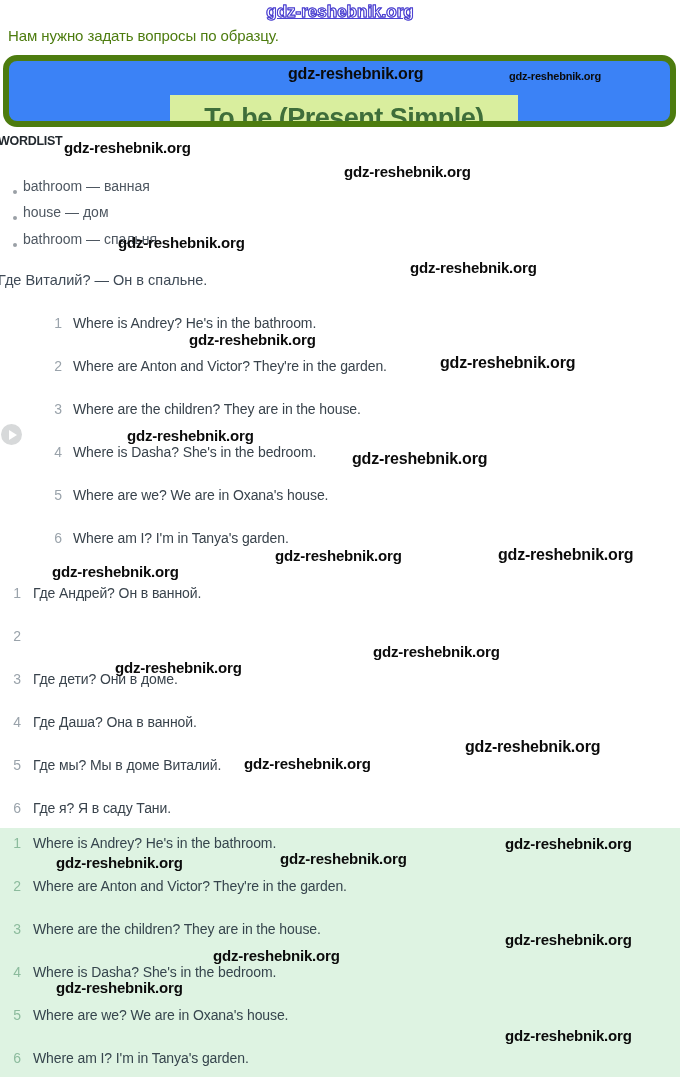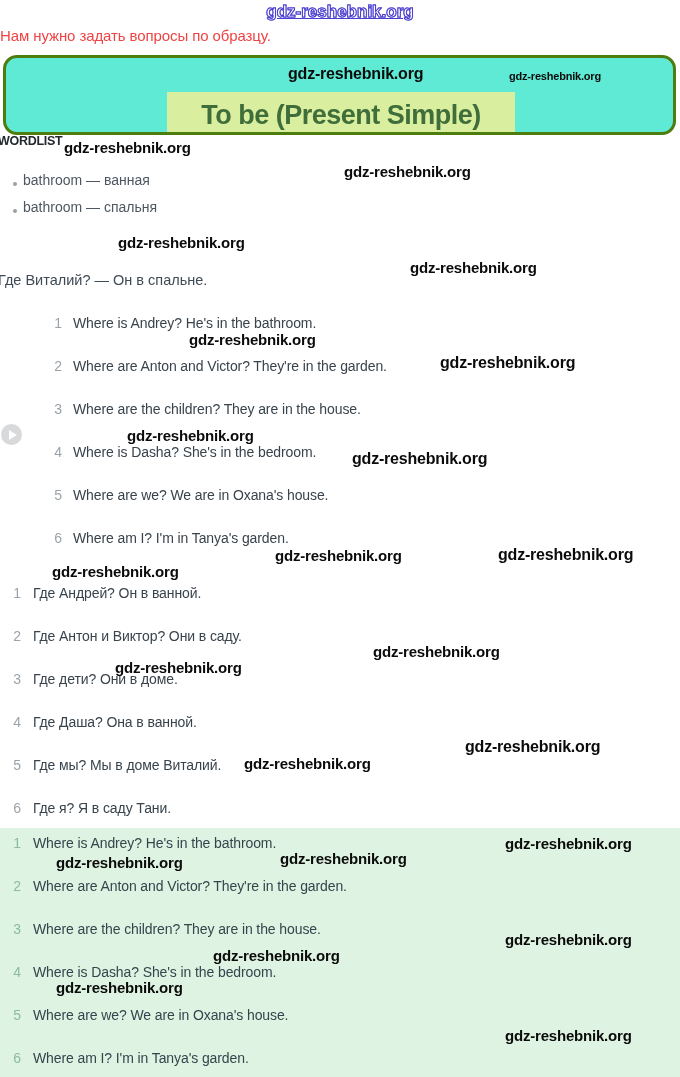--- a/index.html
+++ b/index.html
@@ -37,37 +37,37 @@
     text-shadow: 0 0 1px #4a3fd0;
     text-decoration: underline;
     text-decoration-color: #4a3fd0;
     white-space: nowrap;
     z-index: 6;
   }
 
   
   .intro {
     position: absolute;
-    left: 0px;
+    left: 8px;
     top: 27px;
     font-size: 15px;
-    color: #ef4444;
+    color: #4d7c0f;
     letter-spacing: -0.1px;
   }
 
   
   .card {
     position: absolute;
     left: 3px;
     top: 55px;
     width: 673px;
-    height: 80px;
-    border: 3px solid #4d7c0f;
+    height: 72px;
+    border: 6px solid #4d7c0f;
     border-radius: 14px;
-    background: #5eead4;
+    background: #3b82f6;
     overflow: hidden;
     z-index: 1;
   }
   .title-box {
     position: absolute;
     left: 161px;
     top: 34px;
     width: 348px;
     height: 62px;
     background: #d9ee9e;
@@ -96,21 +96,21 @@
     position: absolute;
     left: 0;
     top: 167px;
     list-style: none;
   }
   .wordlist li {
     height: 26.7px;
     font-size: 14px;
     color: #4e5761;
     display: flex;
-    align-items: center;
+    align-items: flex-end;
   }
   .bullet-dot {
     display: inline-block;
     width: 4px;
     height: 4px;
     border-radius: 50%;
     background: #9aa0a6;
     margin: 7px 6px 0 13px;
     flex: none;
   }
@@ -196,20 +196,24 @@
 </div>
 
 <div class="wordlist-heading">WORDLIST</div>
 <ul class="wordlist">
   <li>
       <span class="bullet-dot"></span>
       <span>bathroom — ванная</span>
     </li>
   <li>
       <span class="bullet-dot"></span>
+      <span>house — дом</span>
+    </li>
+  <li>
+      <span class="bullet-dot"></span>
       <span>bathroom — спальня</span>
     </li>
 </ul>
 
 <div class="example">Где Виталий? — Он в спальне.</div>
 
 <ol class="num-list list-en">
   <li>
       <span class="n">1</span>
       <span class="t">Where is Andrey? He's in the bathroom.</span>
@@ -240,21 +244,20 @@
   <span class="play-tri"></span>
 </div>
 
 <ol class="num-list list-ru">
   <li>
       <span class="n">1</span>
       <span class="t">Где Андрей? Он в ванной.</span>
     </li>
   <li>
       <span class="n">2</span>
-      <span class="t">Где Антон и Виктор? Они в саду.</span>
     </li>
   <li>
       <span class="n">3</span>
       <span class="t">Где дети? Они в доме.</span>
     </li>
   <li>
       <span class="n">4</span>
       <span class="t">Где Даша? Она в ванной.</span>
     </li>
   <li>

